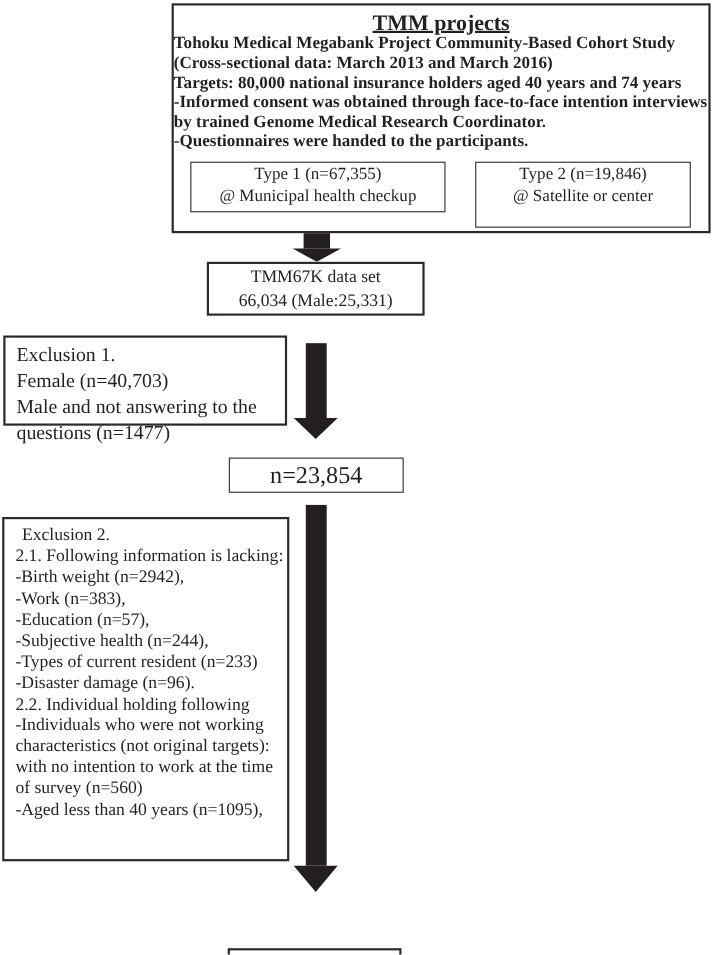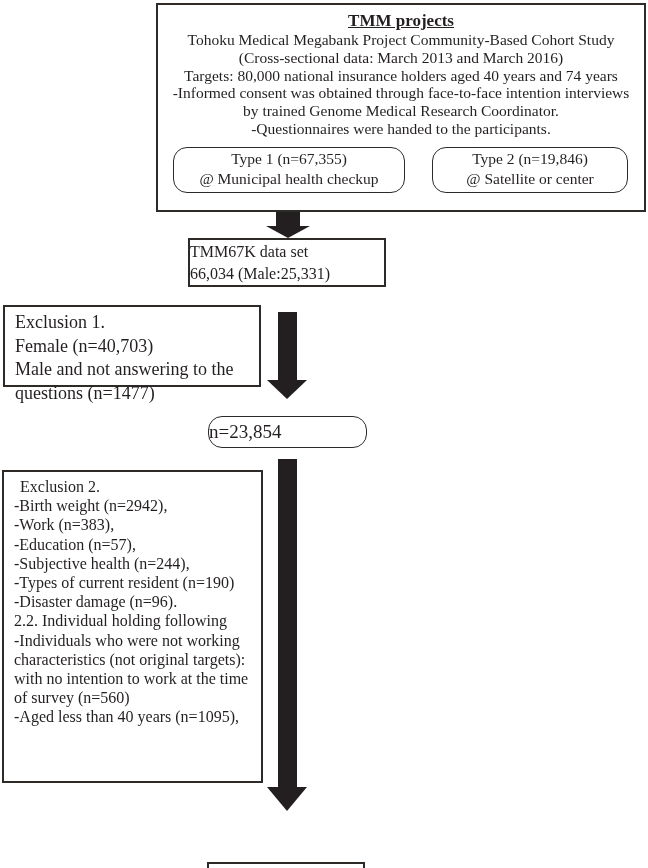--- a/index.html
+++ b/index.html
@@ -11,48 +11,48 @@
     font-family: "Liberation Serif", "DejaVu Serif", serif;
     color: #231f20;
     overflow: hidden;
   }
   .box {
     position: absolute;
     box-sizing: border-box;
     background: #ffffff;
     border: 2px solid #2e2a28;
   }
-  .thin { border-width: 1.5px; border-radius: 14px; }
+  .thin { border-width: 1.5px; }
 
   
   .top-box { left: 156px; top: 3px; width: 490px; height: 209px; }
   .tb-title {
     padding-top: 6px;
-    font-size: 17px;
+    font-size: 20px;
     font-weight: bold;
     text-decoration: underline;
     line-height: 20px;
     text-align: center;
   }
-  .tb-line { font-size: 15.5px; line-height: 17.8px; text-align: center; }
+  .tb-line { font-size: 15.5px; line-height: 17.8px; text-align: left; font-weight: bold; }
 
   .type1-box { left: 173px; top: 147px; width: 232px; height: 46px; }
-  .type2-box { left: 432px; top: 147px; width: 196px; height: 46px; }
+  .type2-box { left: 432px; top: 147px; width: 196px; height: 60px; }
   .type-line { font-size: 15.5px; line-height: 20px; text-align: center; }
   .type-box-pad { padding-top: 1px; }
 
   .tmm67k-box { left: 188px; top: 238px; width: 198px; height: 49px; }
-  .tmm-line { font-size: 16px; line-height: 21.5px; text-align: left; }
+  .tmm-line { font-size: 16px; line-height: 21.5px; text-align: center; }
   .tmm-pad { padding-top: 1px; }
 
   .excl1-box { left: 3px; top: 305px; width: 258px; height: 82px; padding: 4px 6px 0 10px; }
   .excl1-line { font-size: 18px; line-height: 23.5px; }
 
   .n-box { left: 208px; top: 416px; width: 159px; height: 32px; }
-  .n-line { font-size: 19px; line-height: 29px; }
+  .n-line { font-size: 22px; line-height: 29px; text-align: center; }
 
   .excl2-box { left: 2px; top: 470px; width: 261px; height: 313px; padding: 5px 4px 0 10px; }
   .excl2-line { font-size: 16px; line-height: 19.2px; white-space: nowrap; }
   .indent { padding-left: 6px; }
 
   .final-box { left: 207px; top: 862px; width: 158px; height: 47px; }
   .final-line { font-size: 16.5px; line-height: 21.5px; text-align: center; }
   .final-pad { padding-top: 1px; }
 
   
@@ -118,25 +118,26 @@
     <div class="shaft"></div>
     <div class="head"></div>
   </div>
 
   <div class="box thin n-box">
     <div class="n-line">n=23,854</div>
   </div>
 
   <div class="box excl2-box">
     <div class="excl2-line indent">Exclusion 2.</div>
+    <div class="excl2-line">2.1. Following information is lacking:</div>
     <div class="excl2-line">-Birth weight (n=2942),</div>
     <div class="excl2-line">-Work (n=383),</div>
     <div class="excl2-line">-Education (n=57),</div>
     <div class="excl2-line">-Subjective health (n=244),</div>
-    <div class="excl2-line">-Types of current resident (n=190)</div>
+    <div class="excl2-line">-Types of current resident (n=233)</div>
     <div class="excl2-line">-Disaster damage (n=96).</div>
     <div class="excl2-line">2.2. Individual holding following</div>
     <div class="excl2-line">-Individuals who were not working</div>
     <div class="excl2-line">characteristics (not original targets):</div>
     <div class="excl2-line">with no intention to work at the time</div>
     <div class="excl2-line">of survey (n=560)</div>
     <div class="excl2-line">-Aged less than 40 years (n=1095),</div>
   </div>
 
   <div class="arrow arrow-3">

